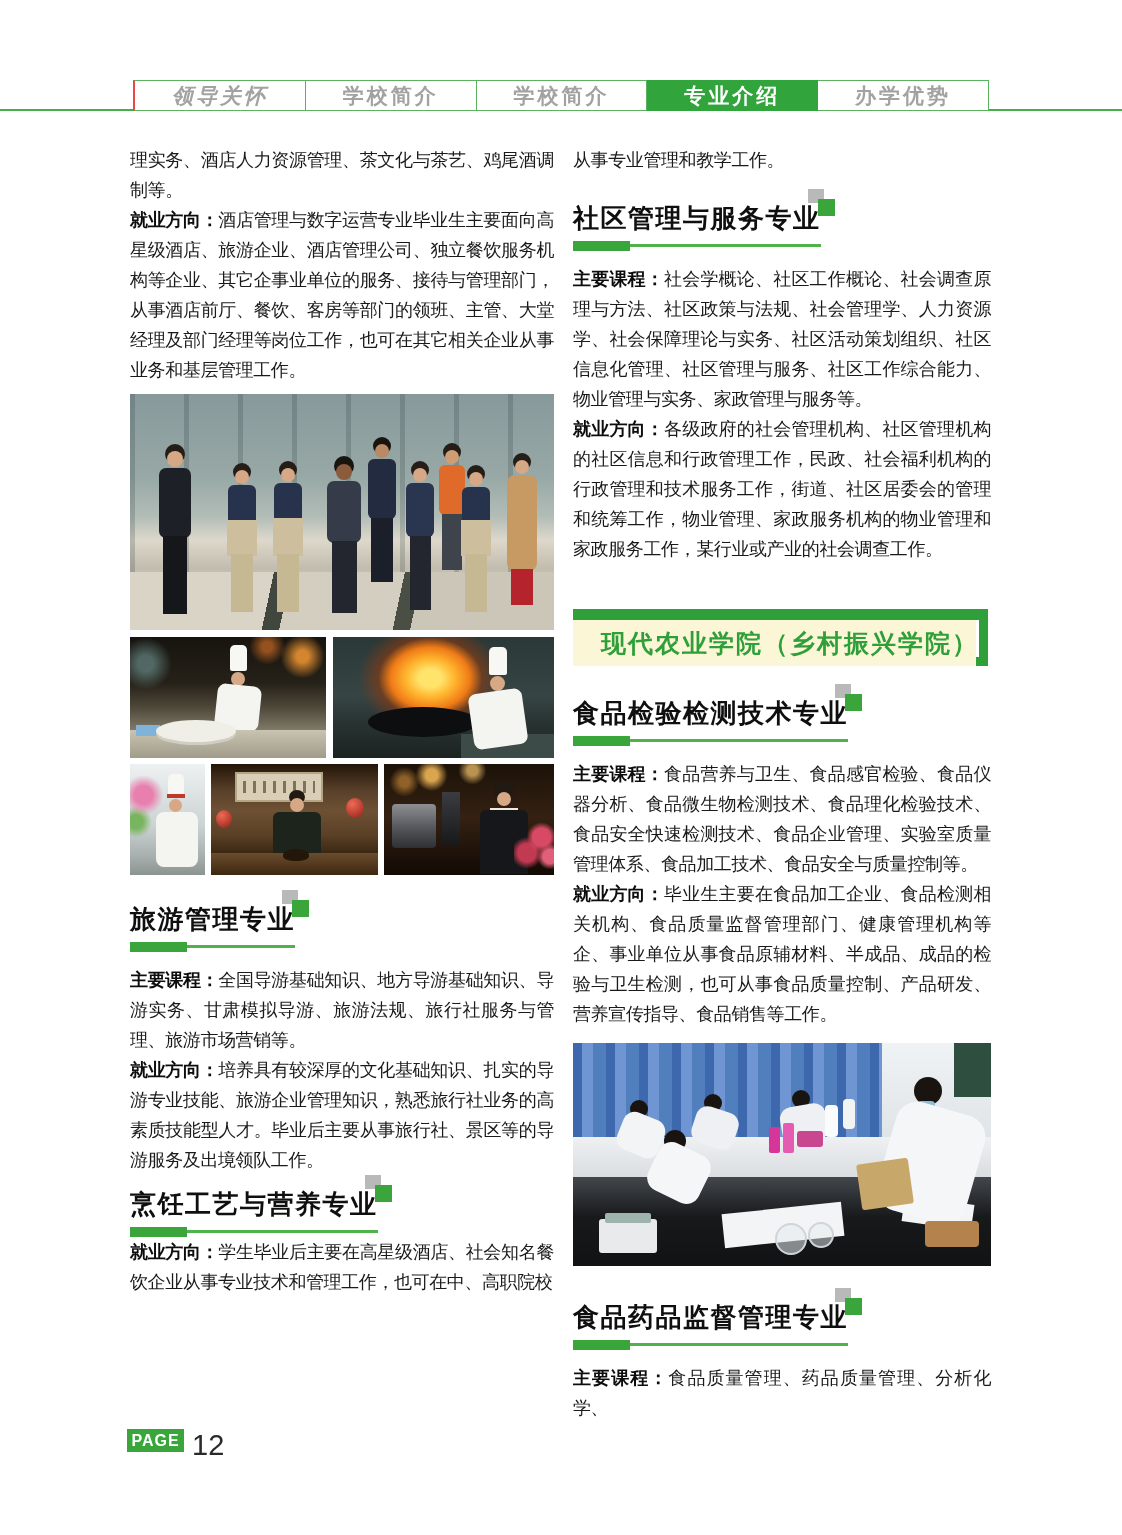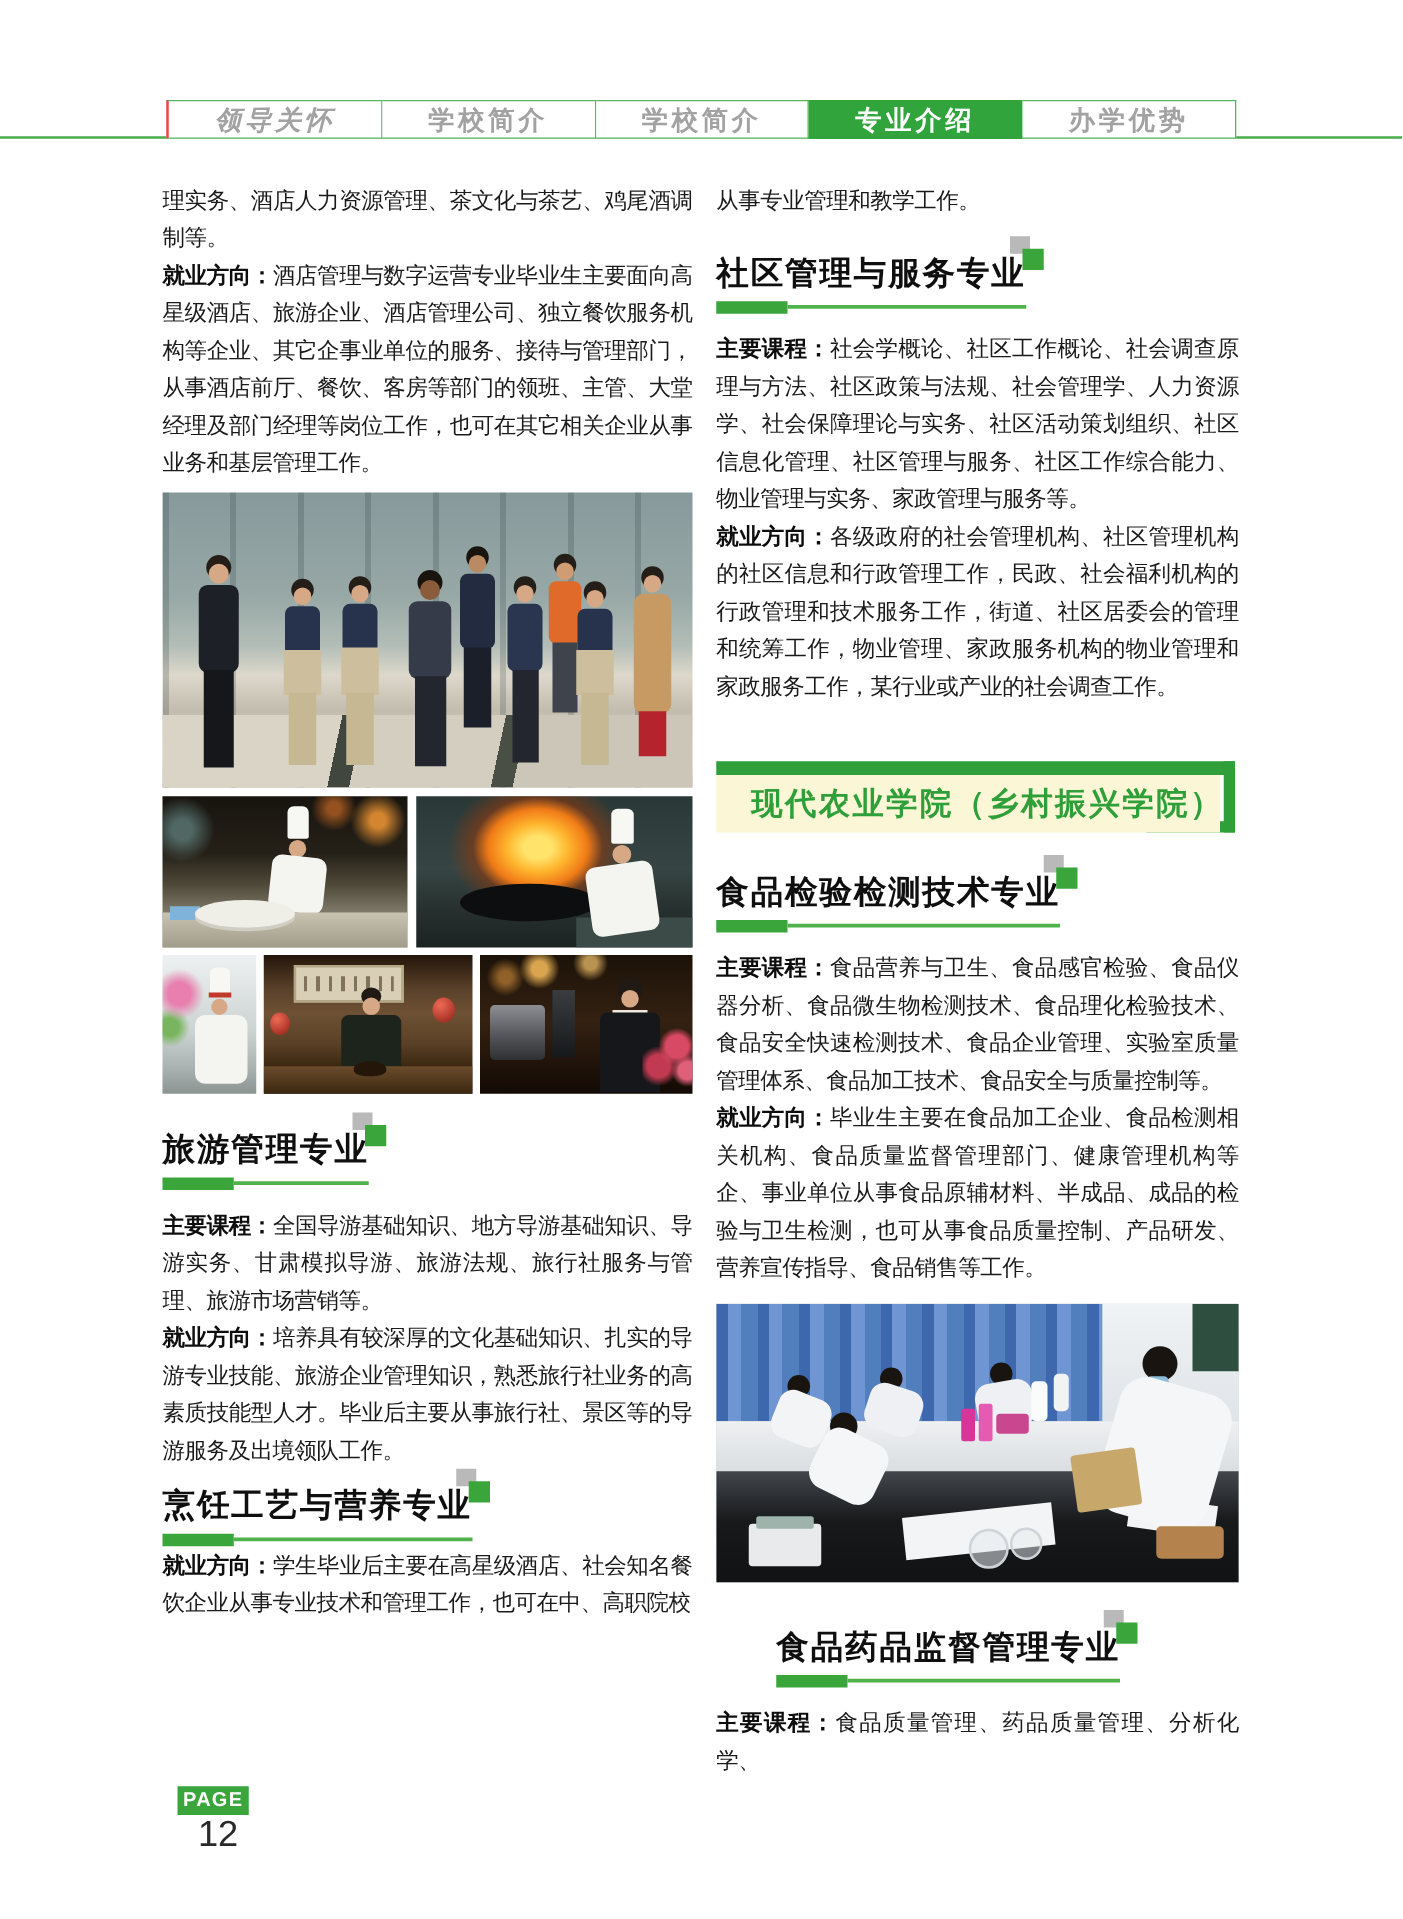--- a/index.html
+++ b/index.html
@@ -19,21 +19,21 @@
   .col{position:absolute;top:145px;font-size:18px;letter-spacing:-0.4px;line-height:30px;
        text-align:justify;color:#1a1a1a;}
   .col-left{left:130px;width:424px;}
   .col-right{left:573px;width:418px;}
   .par{margin:0;text-align:justify;}
   .par b{color:#0d0d0d;}
 
   
   .sec-row{line-height:0;}
   .mtA{margin-top:27px;} .mtB{margin-top:12px;} .mtC{margin-top:26px;}
-  .mtD{margin-top:30px;} .mtE{margin-top:34px;margin-left:48px;}
+  .mtD{margin-top:30px;} .mtE{margin-top:34px;}
   .sec-head{display:inline-block;position:relative;line-height:normal;}
   .sec-title{display:block;font-size:26px;line-height:34px;font-weight:bold;color:#0f0f0f;
              letter-spacing:1.5px;white-space:nowrap;}
   .deco-gray{position:absolute;top:-12px;right:-3px;width:16px;height:14px;background:#b9b9b9;}
   .deco-green{position:absolute;top:-2px;right:-14px;width:17px;height:17px;background:#3aa53b;}
   .underline{position:relative;height:10px;margin-top:6px;}
   .u-thick{position:absolute;left:0;top:0;width:57px;height:10px;background:#3aa53b;}
   .underline::after{content:"";position:absolute;left:57px;right:0;top:3px;height:3px;background:#4fb24a;}
   .p-body{margin-top:13px;}
 
@@ -41,21 +41,21 @@
   .banner{position:relative;margin-top:45px;width:415px;height:57px;}
   .banner-top{position:absolute;left:0;top:0;width:100%;height:11px;background:#2f9f39;}
   .banner-right{position:absolute;right:0;top:0;width:9px;height:100%;background:#2f9f39;}
   .banner-stub{position:absolute;right:0;bottom:0;width:71px;height:9px;background:#2f9f39;}
   .banner-box{position:absolute;left:0;top:11px;width:403px;height:46px;background:#fbf7d6;
               display:flex;align-items:center;}
   .banner-title{margin-left:28px;color:#2f9f39;font-weight:bold;font-size:25px;letter-spacing:2px;
                 white-space:nowrap;}
 
   
-  .footer{position:absolute;left:142px;top:1429px;display:flex;align-items:center;flex-direction:column;}
+  .footer{position:absolute;left:127px;top:1429px;display:flex;align-items:flex-start;}
   .page-badge{display:inline-block;width:57px;height:23px;background:#3aa53b;color:#fff;
               font-weight:bold;font-size:16px;line-height:23px;text-align:center;letter-spacing:1px;}
   .page-num{margin-left:8px;font-size:29px;color:#2a2a2a;}
 
   
   .photo{position:relative;overflow:hidden;background:#888;}
   .photo-row{display:flex;}
   #p-group{width:424px;height:236px;margin-top:9px;
     background:
       repeating-linear-gradient(90deg, rgba(30,48,50,.20) 0 5px, rgba(255,255,255,0) 5px 54px),

